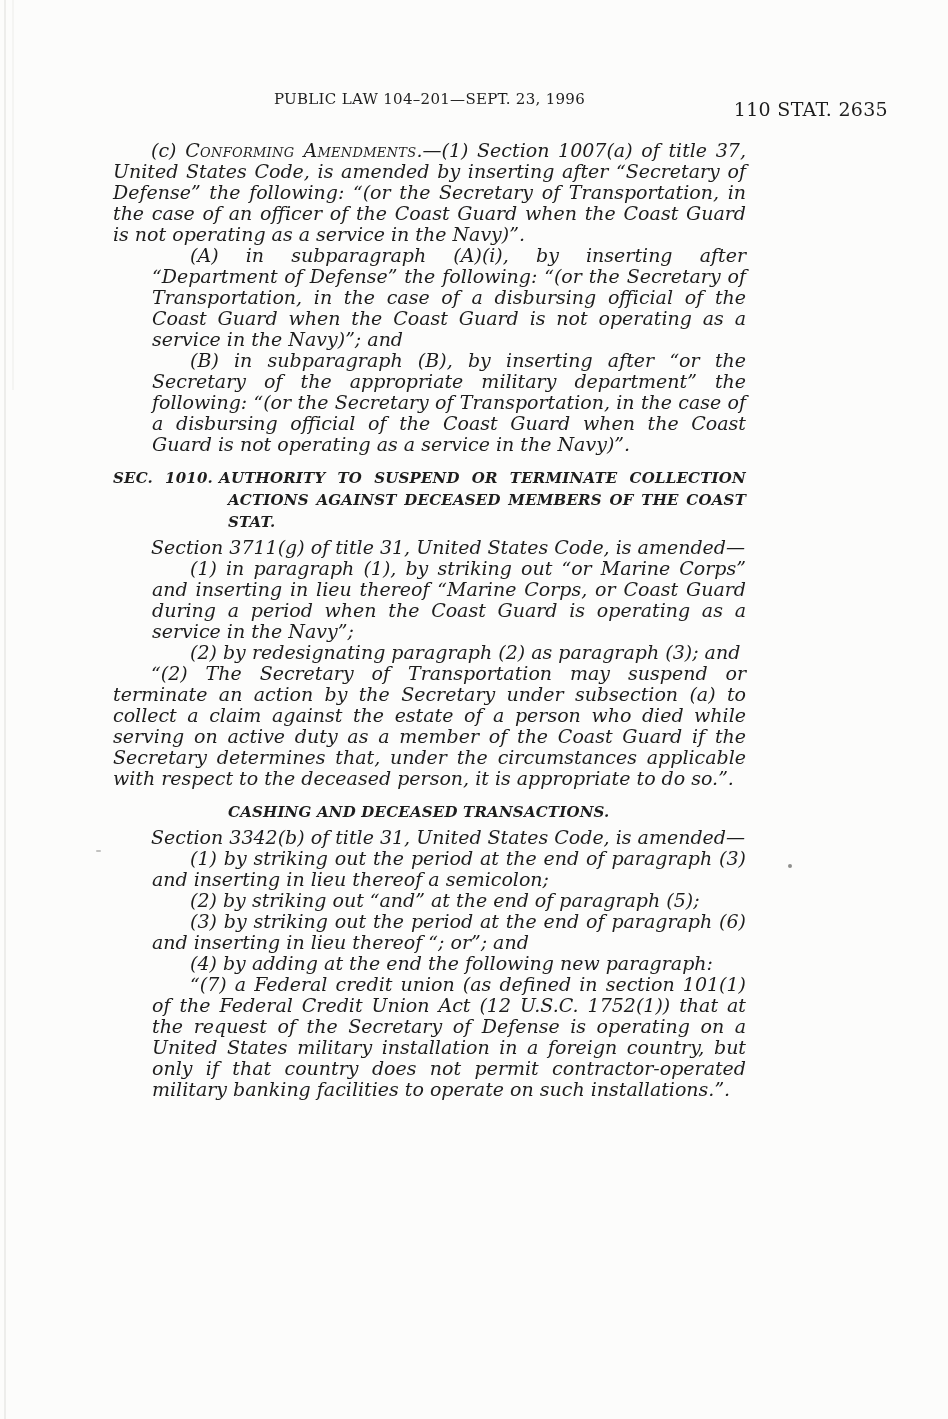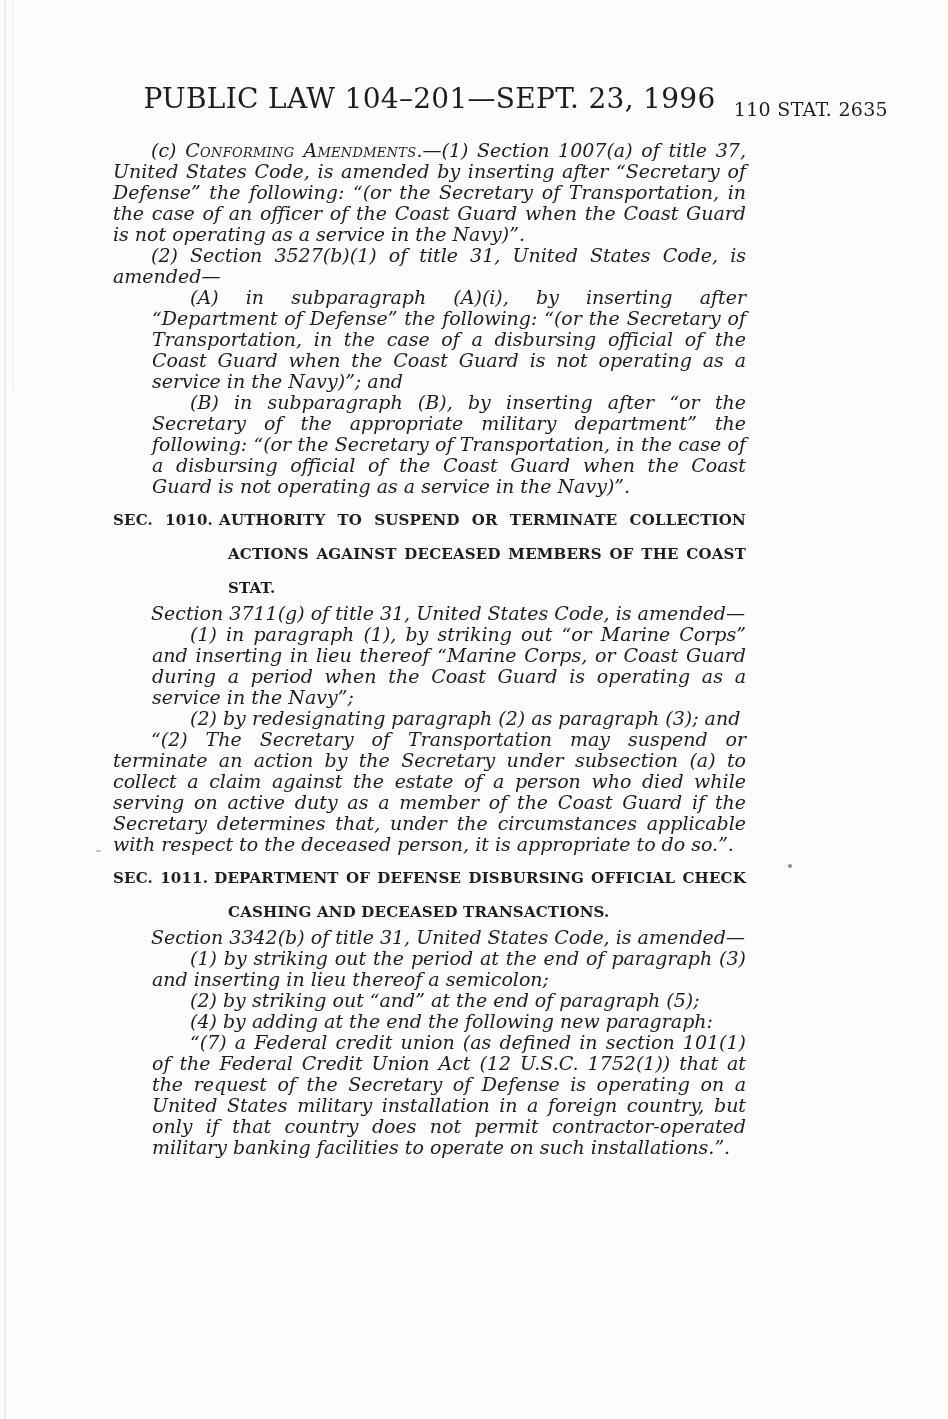--- a/index.html
+++ b/index.html
@@ -15,81 +15,81 @@
   .scan-line { position: absolute; top: 0; }
   .scan-line-1 { left: 4px; width: 2px; height: 100%; background: #ededeb; }
   .scan-line-2 { left: 12px; width: 2px; height: 390px; background: #f4f4f2; }
   .speck { position: absolute; border-radius: 50%; }
   .speck-1 { left: 788px; top: 864px; width: 4px; height: 4px; background: #8f8f8d; }
   .speck-2 { left: 96px; top: 850px; width: 5px; height: 2px; background: #c2c2c0; border-radius: 1px; }
 
   .running-head { position: absolute; top: 87px; left: 0; width: 948px; height: 26px; }
   .law-title {
     position: absolute; left: 113px; width: 633px;
-    text-align: center; font-size: 28px; line-height: 24px; letter-spacing: 0.3px;
+    text-align: center; font-size: 15px; line-height: 24px; letter-spacing: 0.3px;
   }
   .stat-number {
     position: absolute; right: 60px; top: 0;
     font-size: 19px; line-height: 24px; letter-spacing: 0.3px; margin-top: 10px;
   }
 
   .text-block {
     position: absolute; left: 113px; top: 140px; width: 633px;
     font-size: 19px; line-height: 21px;
     text-align: justify;
   }
   .text-block p { margin: 0; }
   .indent { text-indent: 38px; font-style: italic; }
   .sub { padding-left: 39px; }
   .smallcaps { font-variant: small-caps; letter-spacing: 0.3px; }
 
   .sec-heading {
     margin: 12px 0 4px 0;
     font-size: 15px; line-height: 22px; font-weight: bold;
     letter-spacing: 0.2px;
+    font-style: italic;
   }
   .h-line { text-align: justify; text-align-last: justify; }
-  .h-line.cont { padding-left: 115px; margin-top: 12px; }
+  .h-line.cont { padding-left: 115px; }
   .h-line.last { text-align-last: left; }
   .h-label { padding-right: 6px; }
 </style>
 </head>
 <body>
 
 <div class="page">
   <div class="scan-line scan-line-1"></div>
   <div class="scan-line scan-line-2"></div>
   <div class="speck speck-1"></div>
   <div class="speck speck-2"></div>
 
   <header class="running-head">
     <div class="law-title">PUBLIC LAW 104–201—SEPT. 23, 1996</div>
     <div class="stat-number">110 STAT. 2635</div>
   </header>
 
   <main class="text-block">
     <p class="para indent"><span>(c) </span><span class="smallcaps">Conforming Amendments</span><span>.—(1) Section 1007(a) of title 37, United States Code, is amended by inserting after “Secretary of Defense” the following: “(or the Secretary of Transportation, in the case of an officer of the Coast Guard when the Coast Guard is not operating as a service in the Navy)”.</span></p>
 
-    <p class="para indent">(2) Section 3527(b)(1) of title 31, United States Code, is amended—</p>
     <p class="para sub indent">(A) in subparagraph (A)(i), by inserting after “Department of Defense” the following: “(or the Secretary of Transportation, in the case of a disbursing official of the Coast Guard when the Coast Guard is not operating as a service in the Navy)”; and</p>
     <p class="para sub indent">(B) in subparagraph (B), by inserting after “or the Secretary of the appropriate military department” the following: “(or the Secretary of Transportation, in the case of a disbursing official of the Coast Guard when the Coast Guard is not operating as a service in the Navy)”.</p>
 
     <h2 class="sec-heading">
         <div class="h-line"><span class="h-label">SEC. 1010.</span>AUTHORITY TO SUSPEND OR TERMINATE COLLECTION</div>
         <div class="h-line cont">ACTIONS AGAINST DECEASED MEMBERS OF THE COAST</div>
         <div class="h-line cont last">STAT.</div>
       </h2>
     <p class="para indent">Section 3711(g) of title 31, United States Code, is amended—</p>
     <p class="para sub indent">(1) in paragraph (1), by striking out “or Marine Corps” and inserting in lieu thereof “Marine Corps, or Coast Guard during a period when the Coast Guard is operating as a service in the Navy”;</p>
     <p class="para sub indent">(2) by redesignating paragraph (2) as paragraph (3); and</p>
     <p class="para indent">“(2) The Secretary of Transportation may suspend or terminate an action by the Secretary under subsection (a) to collect a claim against the estate of a person who died while serving on active duty as a member of the Coast Guard if the Secretary determines that, under the circumstances applicable with respect to the deceased person, it is appropriate to do so.”.</p>
 
     <h2 class="sec-heading">
-        <div class="h-line"><span class="h-label">SEC. 1011.</span>DEPARTMENT OF DEFENSE DISBURSING OFFICIAL CHECK</div>
         <div class="h-line cont last">CASHING AND DECEASED TRANSACTIONS.</div>
       </h2>
     <p class="para indent">Section 3342(b) of title 31, United States Code, is amended—</p>
     <p class="para sub indent">(1) by striking out the period at the end of paragraph (3) and inserting in lieu thereof a semicolon;</p>
     <p class="para sub indent">(2) by striking out “and” at the end of paragraph (5);</p>
+    <p class="para sub indent">(3) by striking out the period at the end of paragraph (6) and inserting in lieu thereof “; or”; and</p>
     <p class="para sub indent">(4) by adding at the end the following new paragraph:</p>
     <p class="para sub indent">“(7) a Federal credit union (as defined in section 101(1) of the Federal Credit Union Act (12 U.S.C. 1752(1)) that at the request of the Secretary of Defense is operating on a United States military installation in a foreign country, but only if that country does not permit contractor-operated military banking facilities to operate on such installations.”.</p>
   </main>
 </div>
 
 </body></html>

